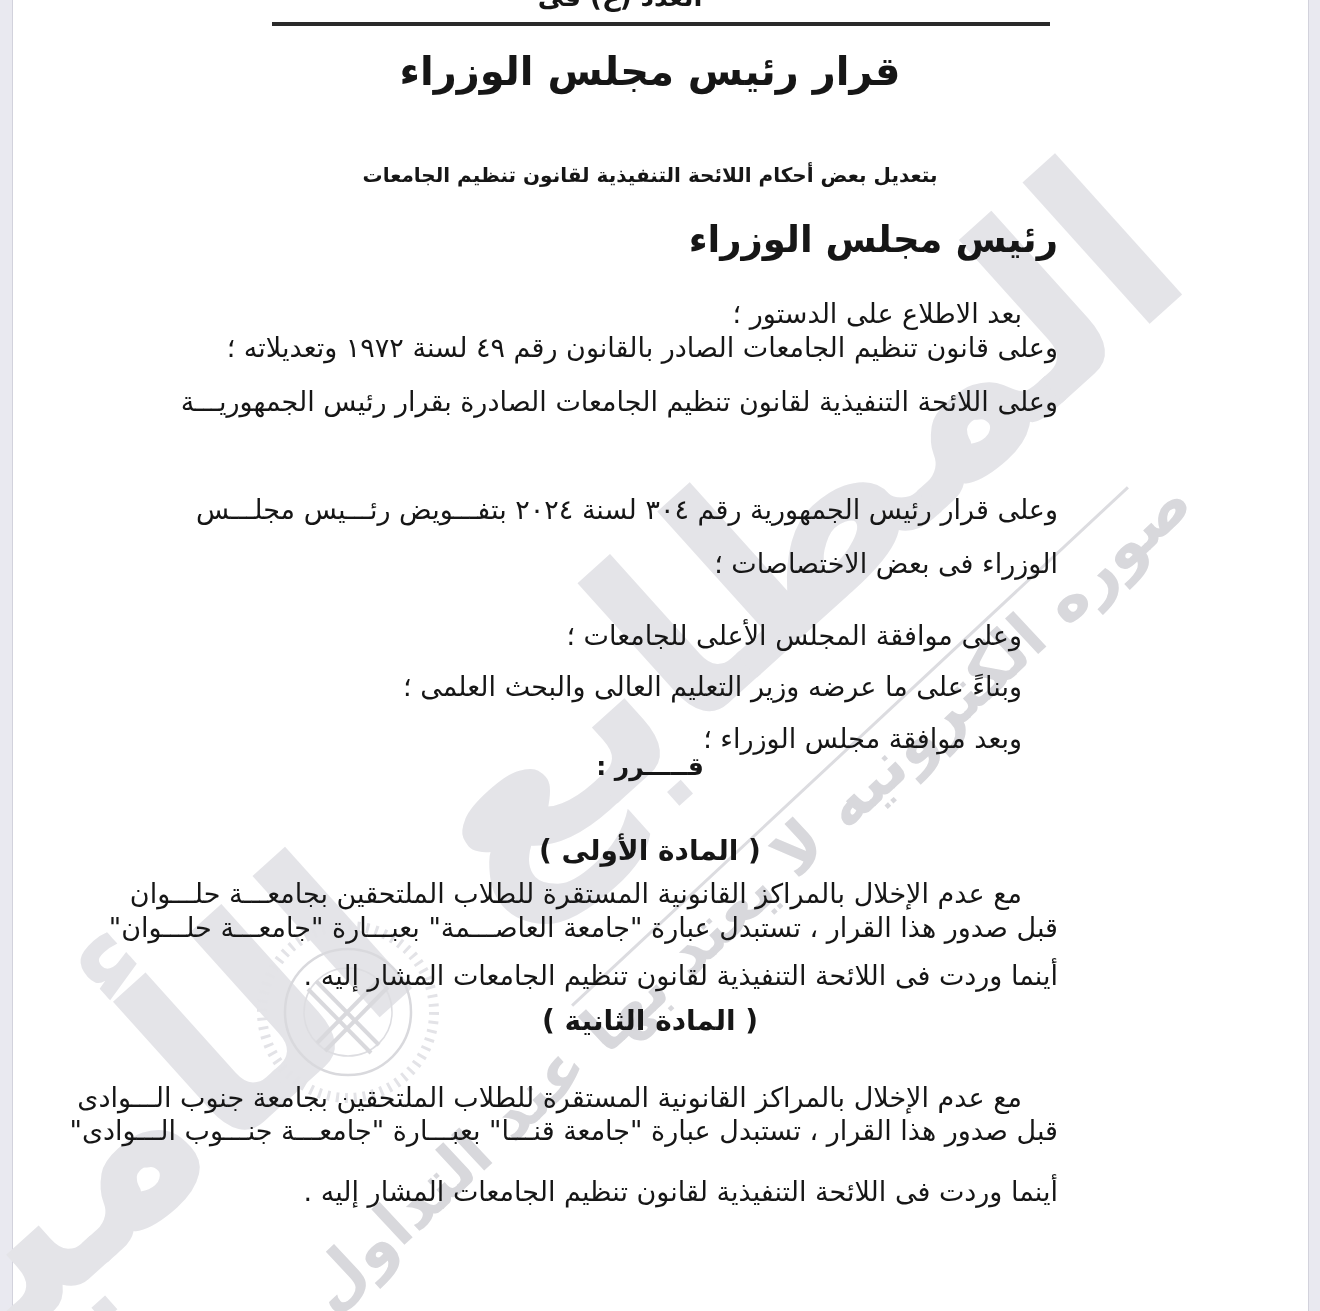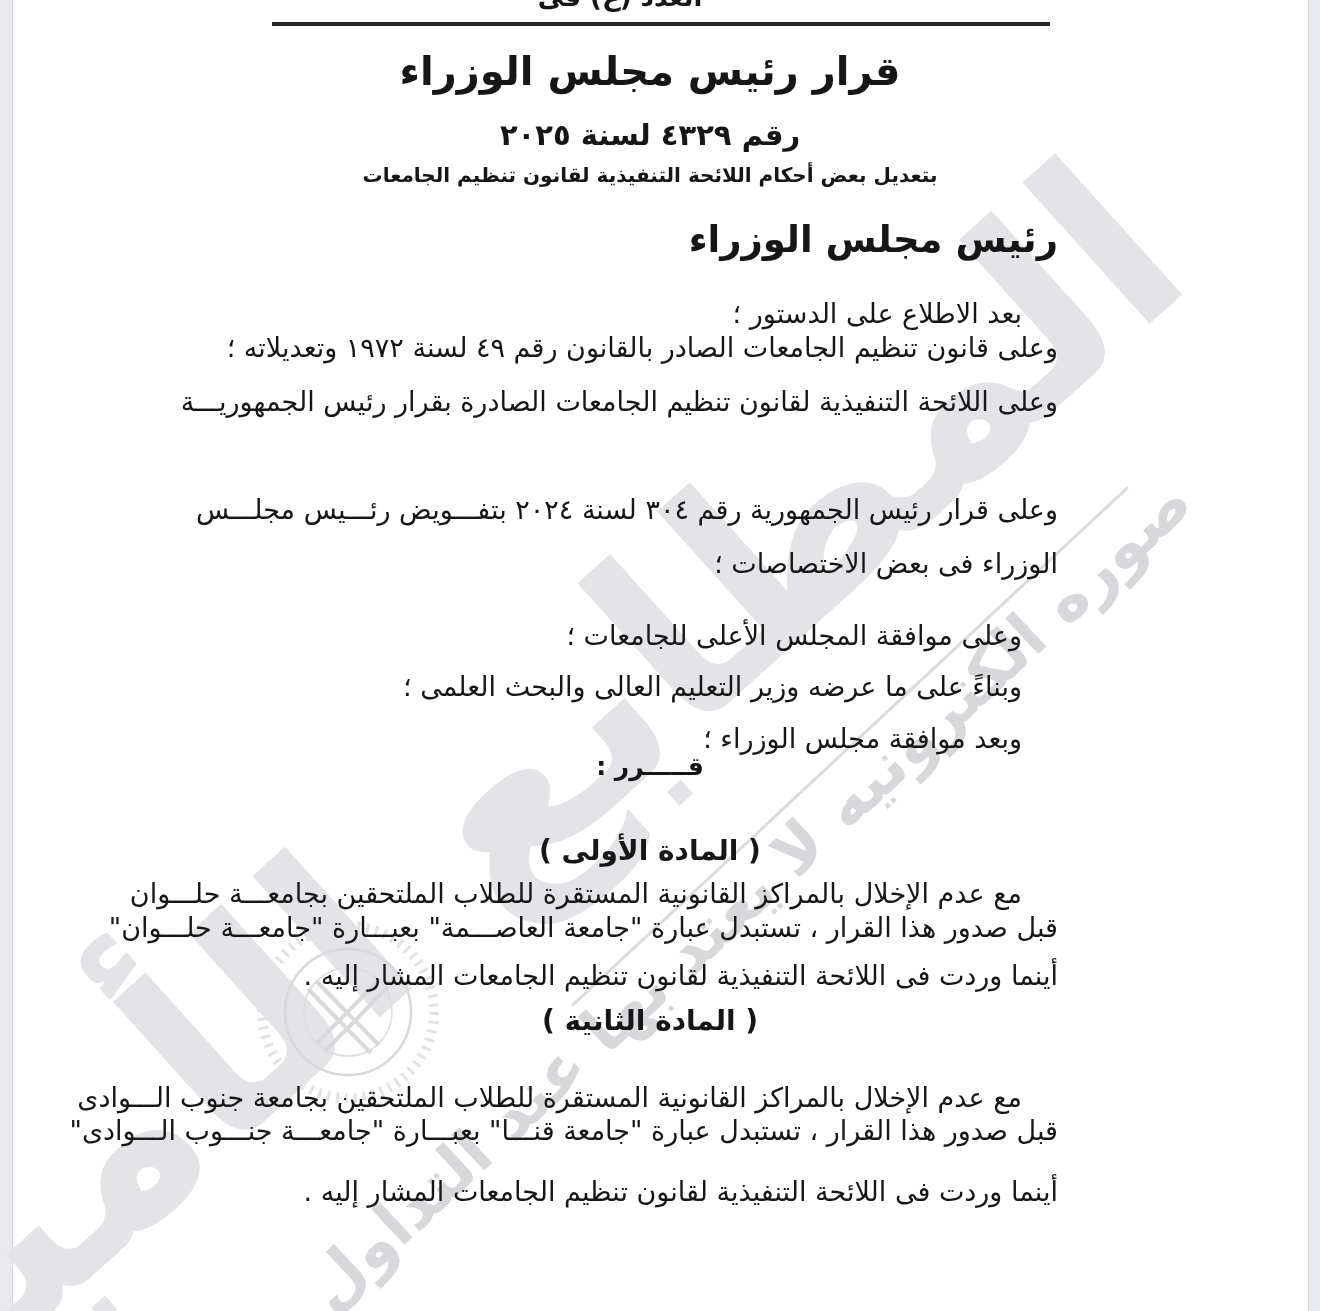--- a/index.html
+++ b/index.html
@@ -89,21 +89,20 @@
   </div>
 
   <div class="content">
 
     <div class="masthead">
       <span>العدد (ع) فى</span>
     </div>
     <div class="rule"></div>
 
     <div class="center-wrap doc-title">قرار رئيس مجلس الوزراء</div>
-    <div class="center-wrap doc-num">رقم ٤٣٢٩ لسنة ٢٠٢٥</div>
     <div class="center-wrap doc-subject">بتعديل بعض أحكام اللائحة التنفيذية لقانون تنظيم الجامعات</div>
 
     <div class="issuer">رئيس مجلس الوزراء</div>
 
     <div class="bline indent" style="top:276px">بعد الاطلاع على الدستور ؛</div>
     <div class="bline" style="top:330px">وعلى قانون تنظيم الجامعات الصادر بالقانون رقم ٤٩ لسنة ١٩٧٢ وتعديلاته ؛</div>
     <div class="bline" style="top:384px">وعلى اللائحة التنفيذية لقانون تنظيم الجامعات الصادرة بقرار رئيس الجمهوريـــة</div>
     <div class="bline" style="top:492px">وعلى قرار رئيس الجمهورية رقم ٣٠٤ لسنة ٢٠٢٤ بتفـــويض رئـــيس مجلـــس</div>
     <div class="bline indent" style="top:598px">وعلى موافقة المجلس الأعلى للجامعات ؛</div>
     <div class="bline" style="top:546px">الوزراء فى بعض الاختصاصات ؛</div>

